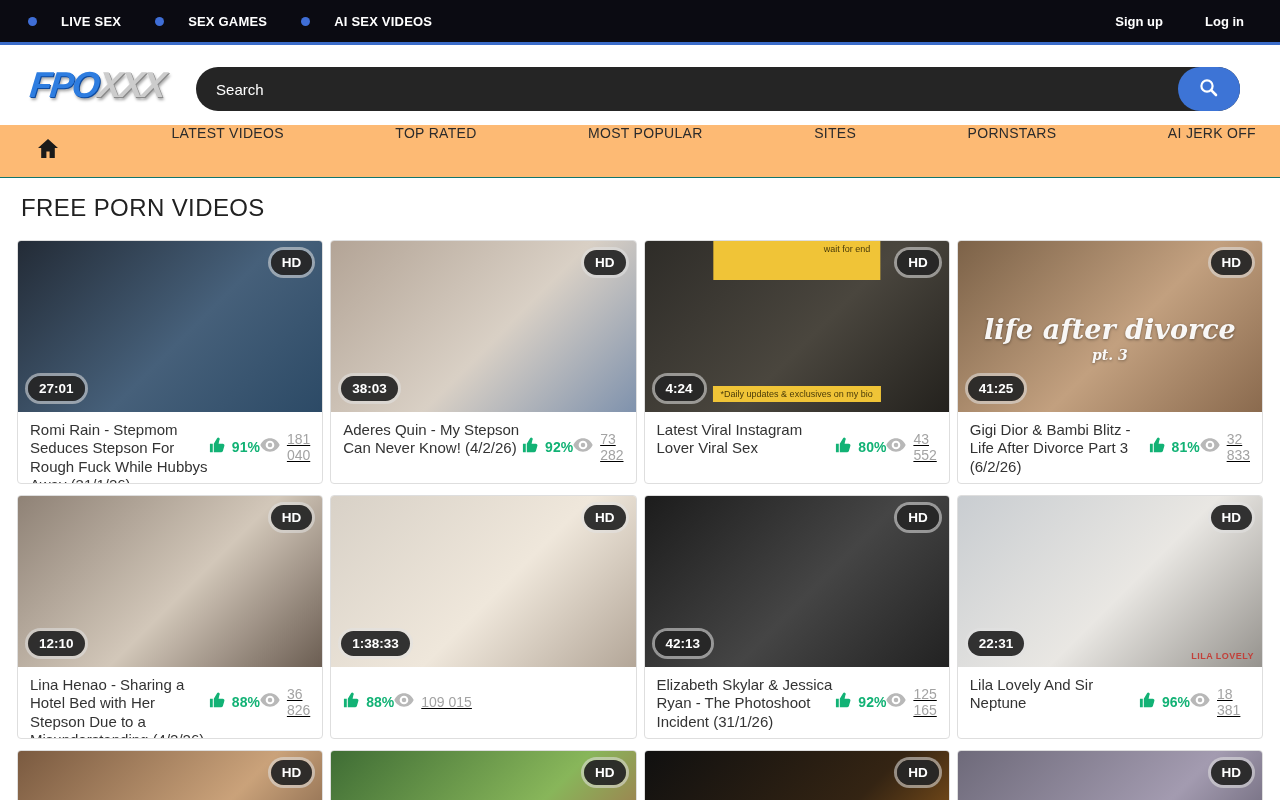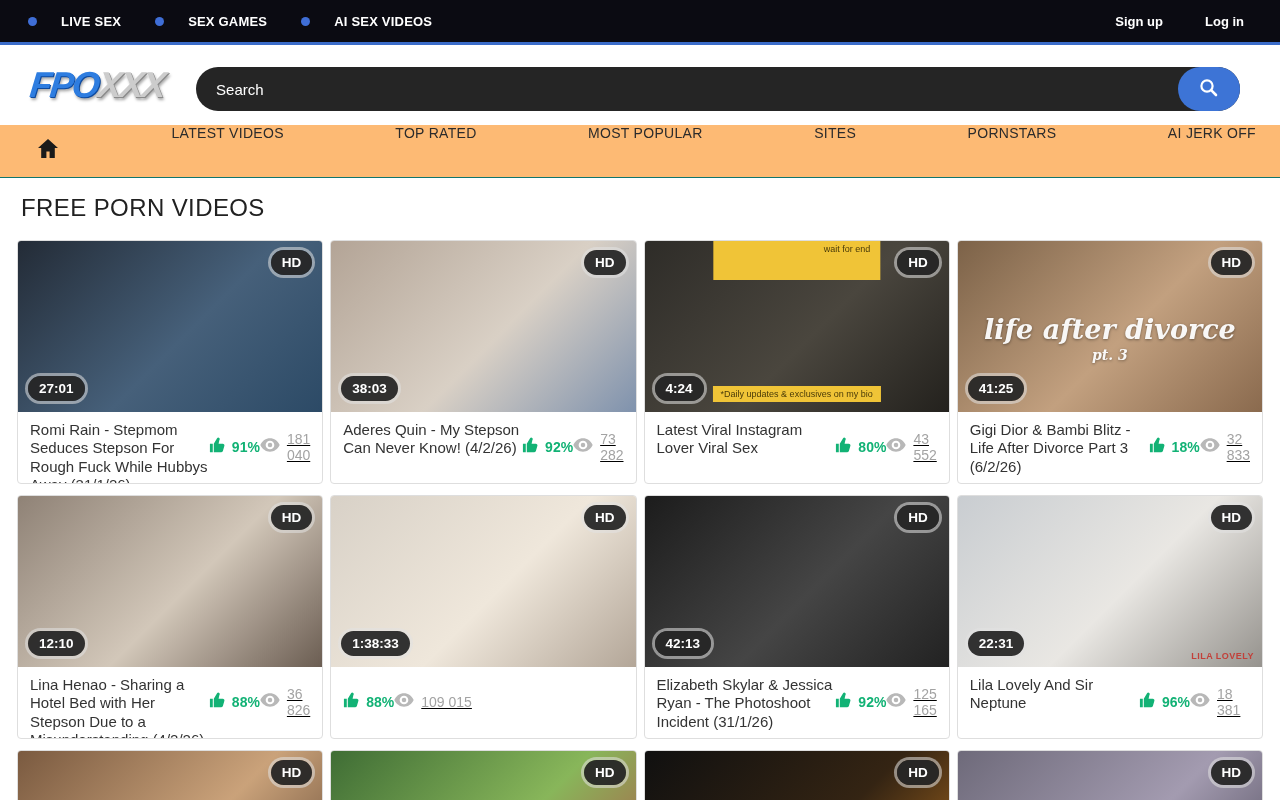--- a/index.html
+++ b/index.html
@@ -254,21 +254,21 @@
     </div>
     <div class="info">
       <div class="title">Gigi Dior &amp; Bambi Blitz - Life After Divorce Part 3 (6/2/26)</div>
       <div class="meta">
         <span class="likes">
           <span>
             <svg width="17" height="16" viewBox="0 0 20 19">
               <path d="M1 8h3.4v10H1zM5.6 18h8.9c1 0 1.8-.65 2-1.55l1.7-6.1c.35-1.25-.6-2.45-1.9-2.45h-5l.9-4A1.75 1.75 0 0 0 9.5 1.4L5.6 8z" fill="#12b275"></path>
             </svg>
           </span>
-          <span class="pct">18%</span>
+          <span class="pct">81%</span>
         </span>
         <span class="views">
           <span>
             <svg width="20" height="14" viewBox="0 0 24 16">
               <path fill-rule="evenodd" clip-rule="evenodd" fill="#b8b8b8" d="M12 0C7 0 2.6 3.1.4 8c2.2 4.9 6.6 8 11.6 8s9.4-3.1 11.6-8C21.4 3.1 17 0 12 0zm0 13.2A5.2 5.2 0 1 1 12 2.8a5.2 5.2 0 0 1 0 10.4z"></path>
               <circle cx="12" cy="8" r="2.7" fill="#b8b8b8"></circle>
             </svg>
           </span>
           <span class="views-count">32 833</span>
         </span>

